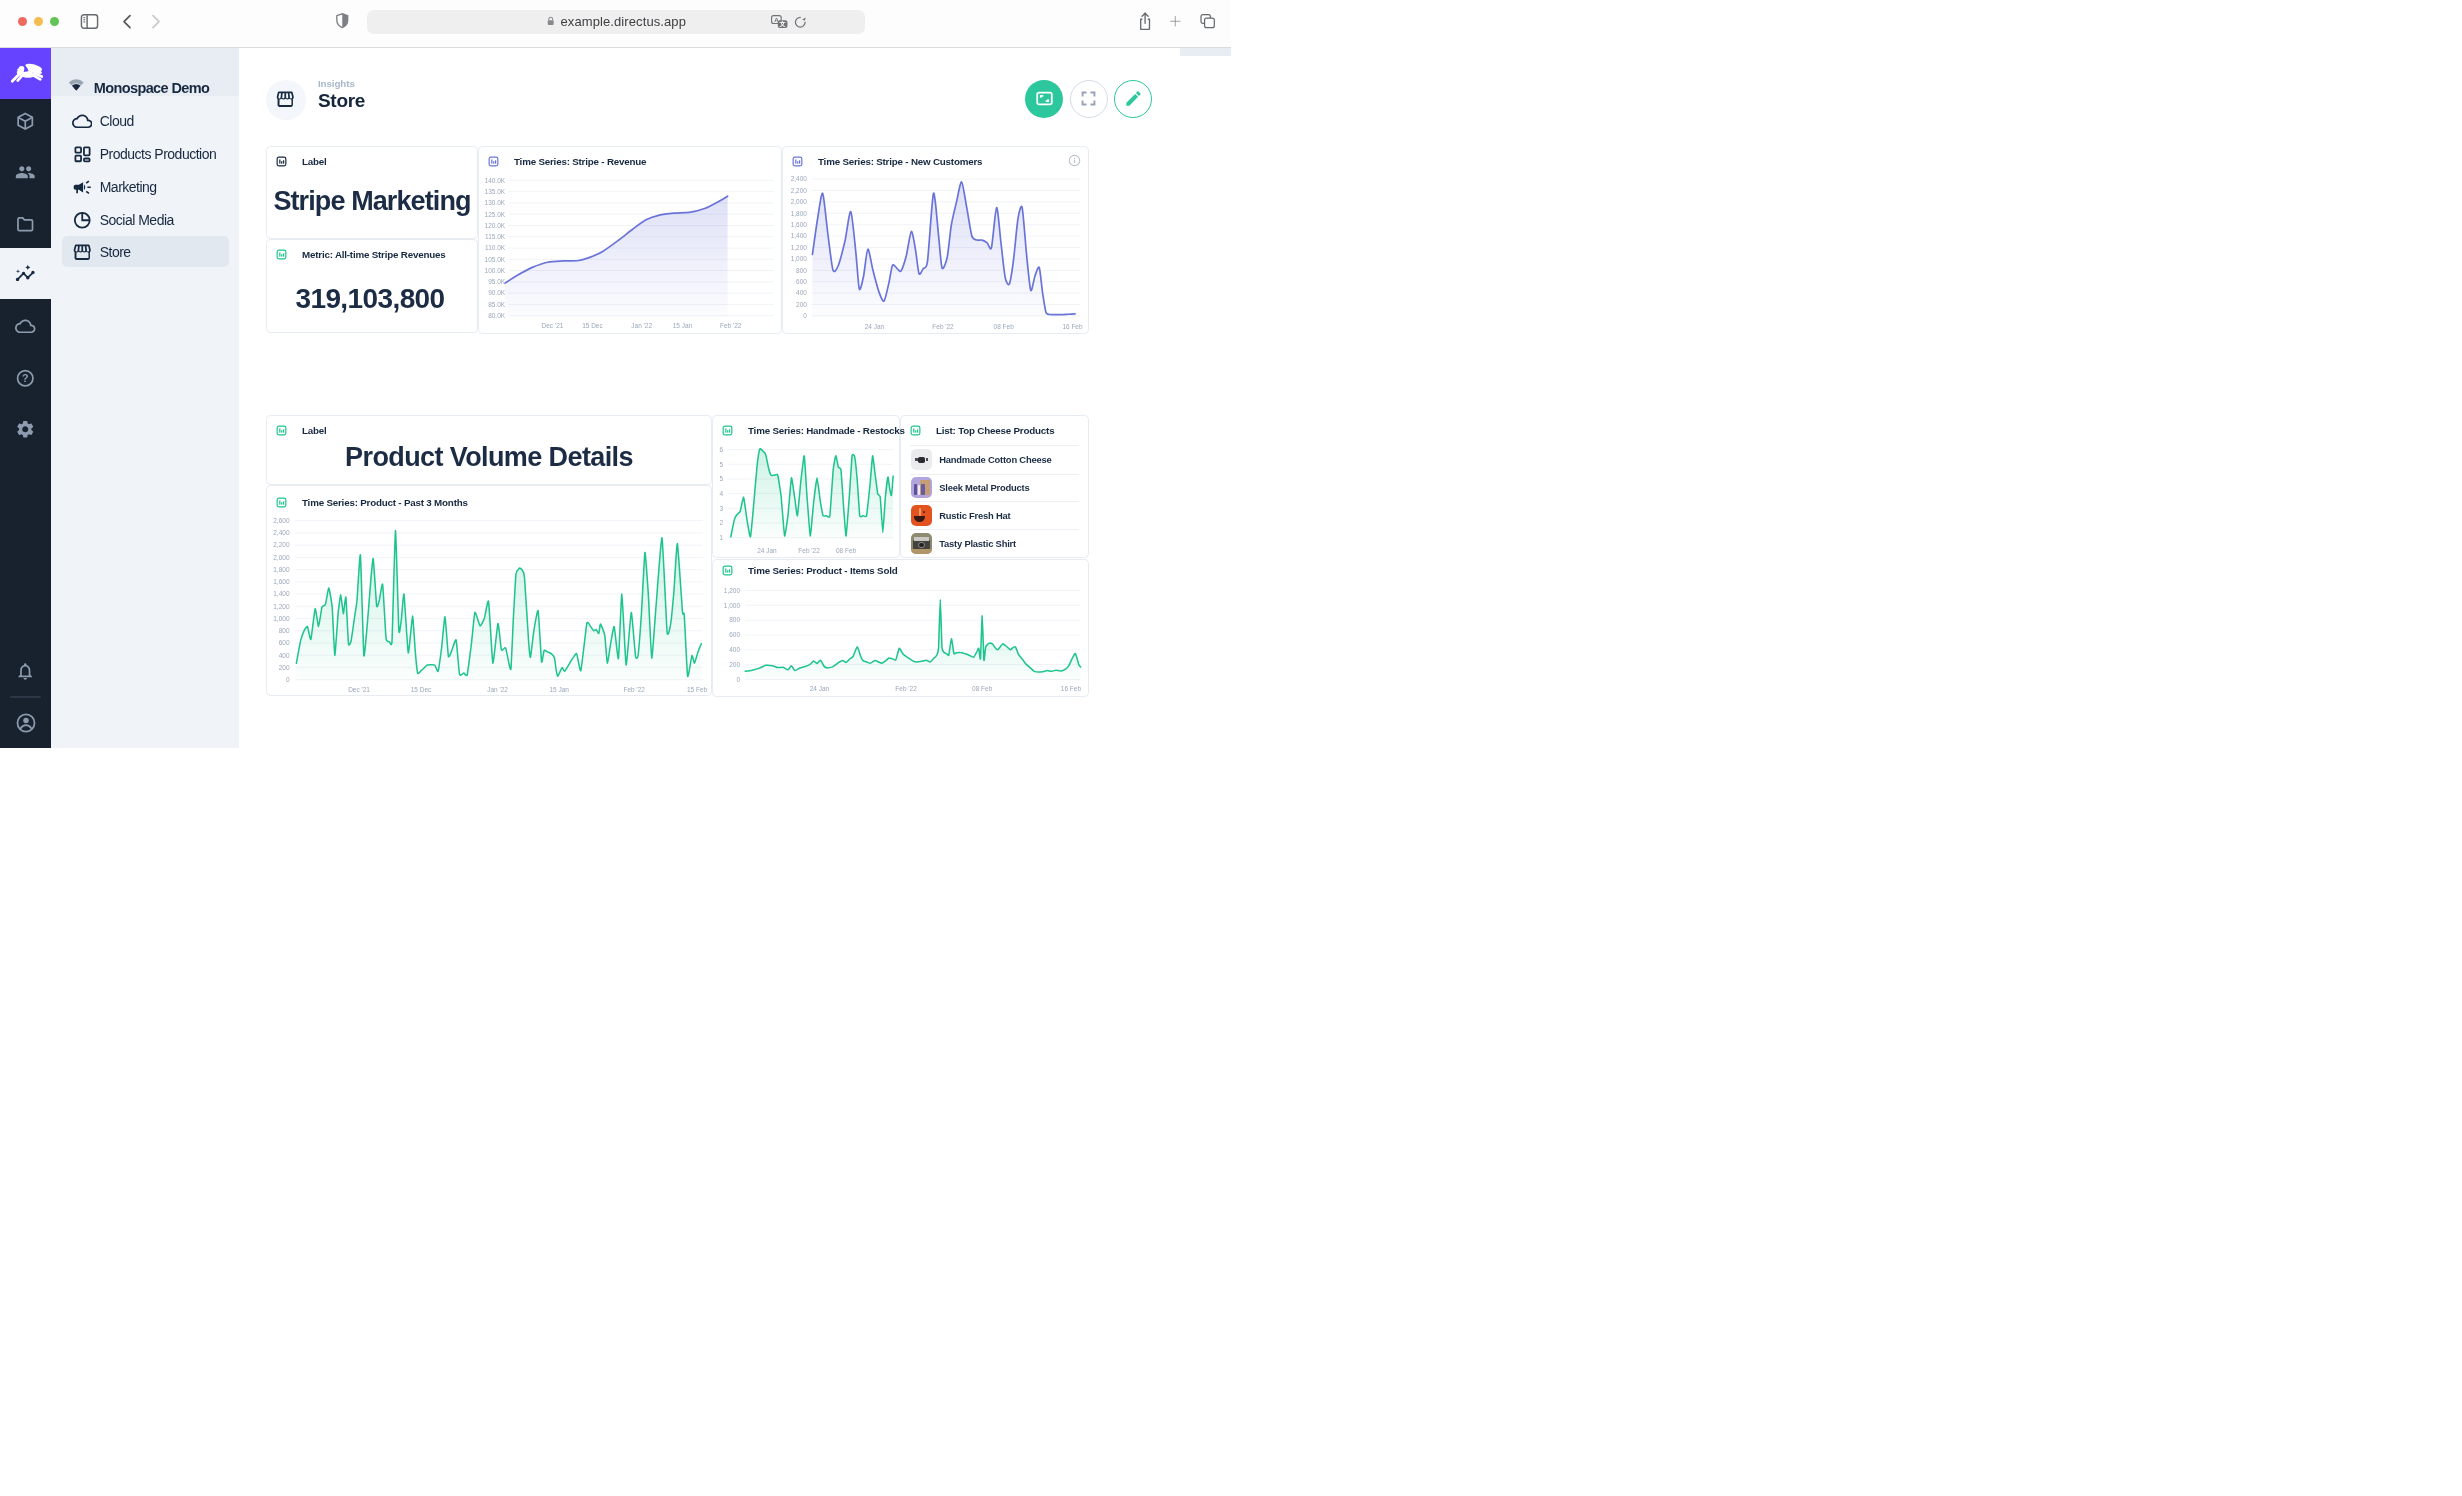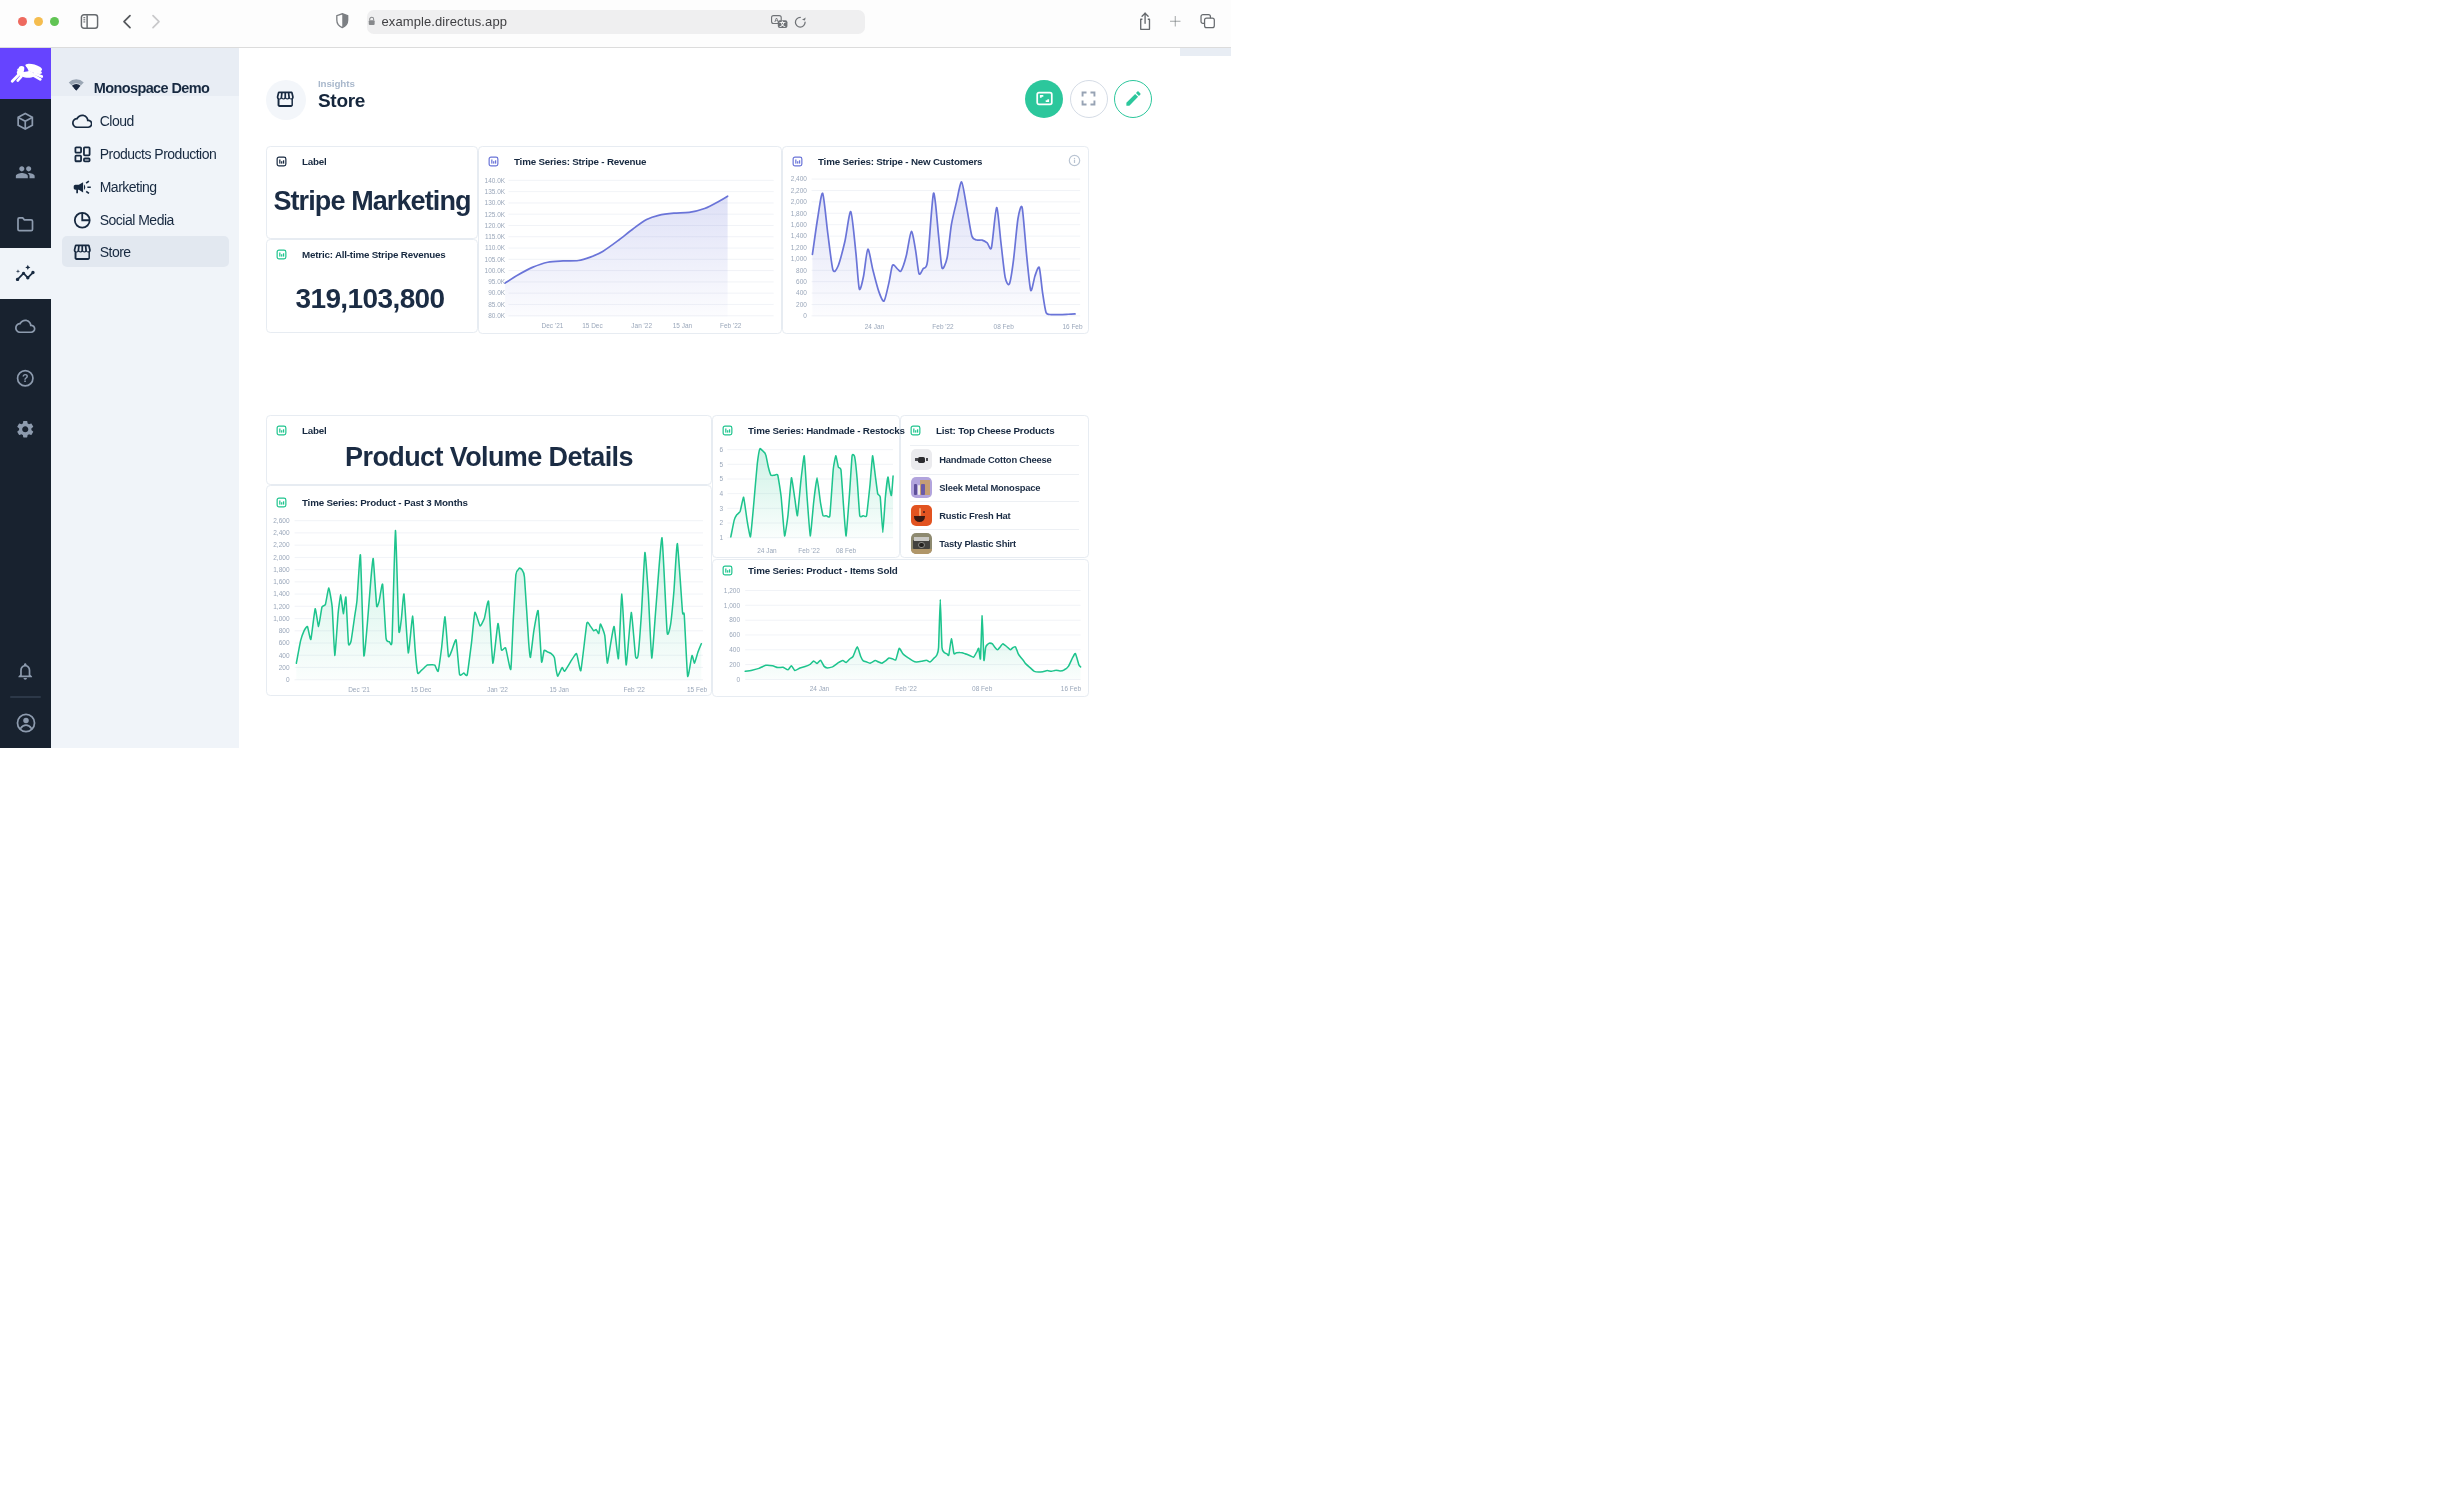--- a/index.html
+++ b/index.html
@@ -1,20 +1,20 @@
 <!DOCTYPE html>
 <html style="font-size:13.7px"><head><meta charset="utf-8"><style>
 *{margin:0;padding:0;box-sizing:border-box}
 html,body{width:1231px;height:748px;overflow:hidden;background:#fff;
   font-family:"Liberation Sans",sans-serif;-webkit-font-smoothing:antialiased}
 .abs{position:absolute}
 #chrome{position:absolute;left:0;top:0;width:1231px;height:48px;background:#fdfdfd;border-bottom:0.9px solid #dcdcdc}
 .tl{position:absolute;top:16.7px;width:9.4px;height:9.4px;border-radius:50%}
 #urlpill{position:absolute;left:367px;top:9.8px;width:498px;height:24px;border-radius:6.8px;background:#efeff0}
-#urltxt{position:absolute;left:0;top:0;width:100%;height:100%;display:flex;align-items:center;
+#urltxt{position:absolute;left:0;top:0;width:100%;height:100%;display:flex;align-items:center;justify-content:center;
   font-size:13px;color:#3f3f42;letter-spacing:0.1px}
 #app{position:absolute;left:0;top:48px;width:1231px;height:700px;background:#fff}
 #modbar{position:absolute;left:0;top:0;width:51px;height:700px;background:#18222f}
 #logo{position:absolute;left:0;top:0;width:51px;height:51px;background:#6644ff;display:flex;align-items:center;justify-content:center}
 #navbar{position:absolute;left:51px;top:0;width:188px;height:700px;background:#f0f4f9}
 #navhead{position:absolute;left:0;top:0;width:188px;height:48px;background:#e8edf4;display:flex;align-items:flex-end}
 #navhead .t{font-size:14.5px;font-weight:700;color:#172940;margin-left:7.7px;letter-spacing:-0.6px}
 .nitem{position:absolute;left:0;width:188px;height:32.5px;display:flex;align-items:center;color:#172940}
 .nitem .lab{font-size:14px;font-weight:500;margin-left:7.7px;letter-spacing:-0.5px}
 .nitem svg{margin-left:20.5px;flex:none}
@@ -507,21 +507,21 @@
         <span class="tt">Handmade Cotton Cheese</span>
       </div>
 <div class="litem" style="left:672px;top:421px">
         <div class="th">
           <div style="position:absolute;inset:0;background:#b2a4dd"></div>
           <div style="position:absolute;left:8.5px;top:3.4px;width:10.3px;height:14.5px;background:#c59e74"></div>
           <div style="position:absolute;left:2.6px;top:6.8px;width:3.4px;height:11px;background:#5d4f99;border-radius:0.9px"></div>
           <div style="position:absolute;left:6.8px;top:7.7px;width:2.6px;height:10.3px;background:#f0ede8;border-radius:0.9px"></div>
           <div style="position:absolute;left:10.3px;top:6.8px;width:3.4px;height:11px;background:#6a5aa8;border-radius:0.9px"></div>
         </div>
-        <span class="tt">Sleek Metal Monospace</span>
+        <span class="tt">Sleek Metal Products</span>
       </div>
 <div class="litem" style="left:672px;top:449px">
         <div class="th">
           <div style="position:absolute;inset:0;background:#e25320"></div>
           <div style="position:absolute;left:3.4px;top:11px;width:11px;height:6px;background:#381812;border-radius:0 0 6px 6px"></div>
           <div style="position:absolute;left:7.7px;top:2.6px;width:2.1px;height:8.5px;background:#f5a169;border-radius:1.7px"></div>
           <div style="position:absolute;left:12px;top:6px;width:1.7px;height:1.7px;background:#5e241a;border-radius:50%"></div>
         </div>
         <span class="tt">Rustic Fresh Hat</span>
       </div>

